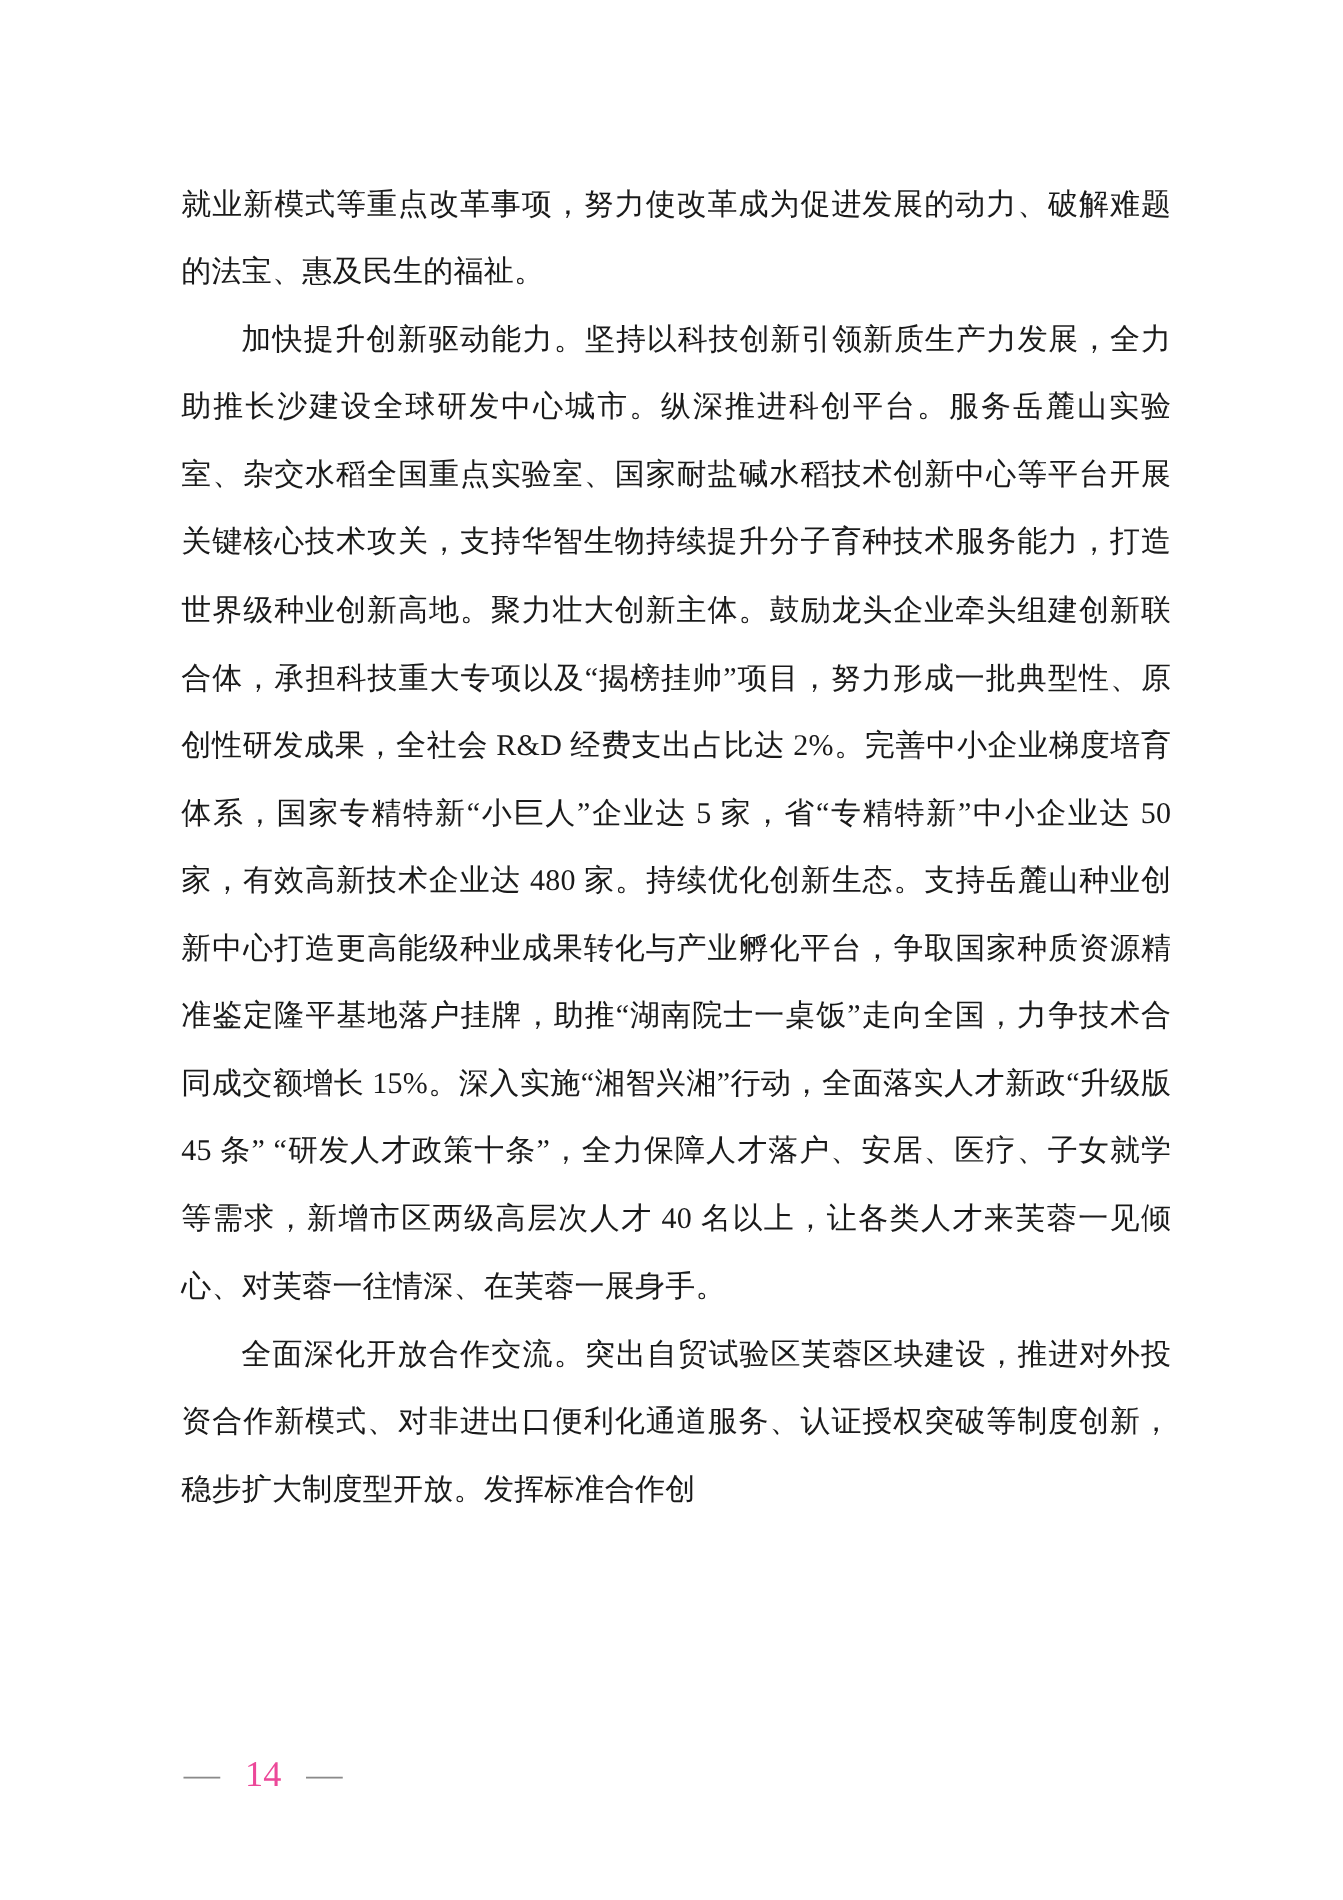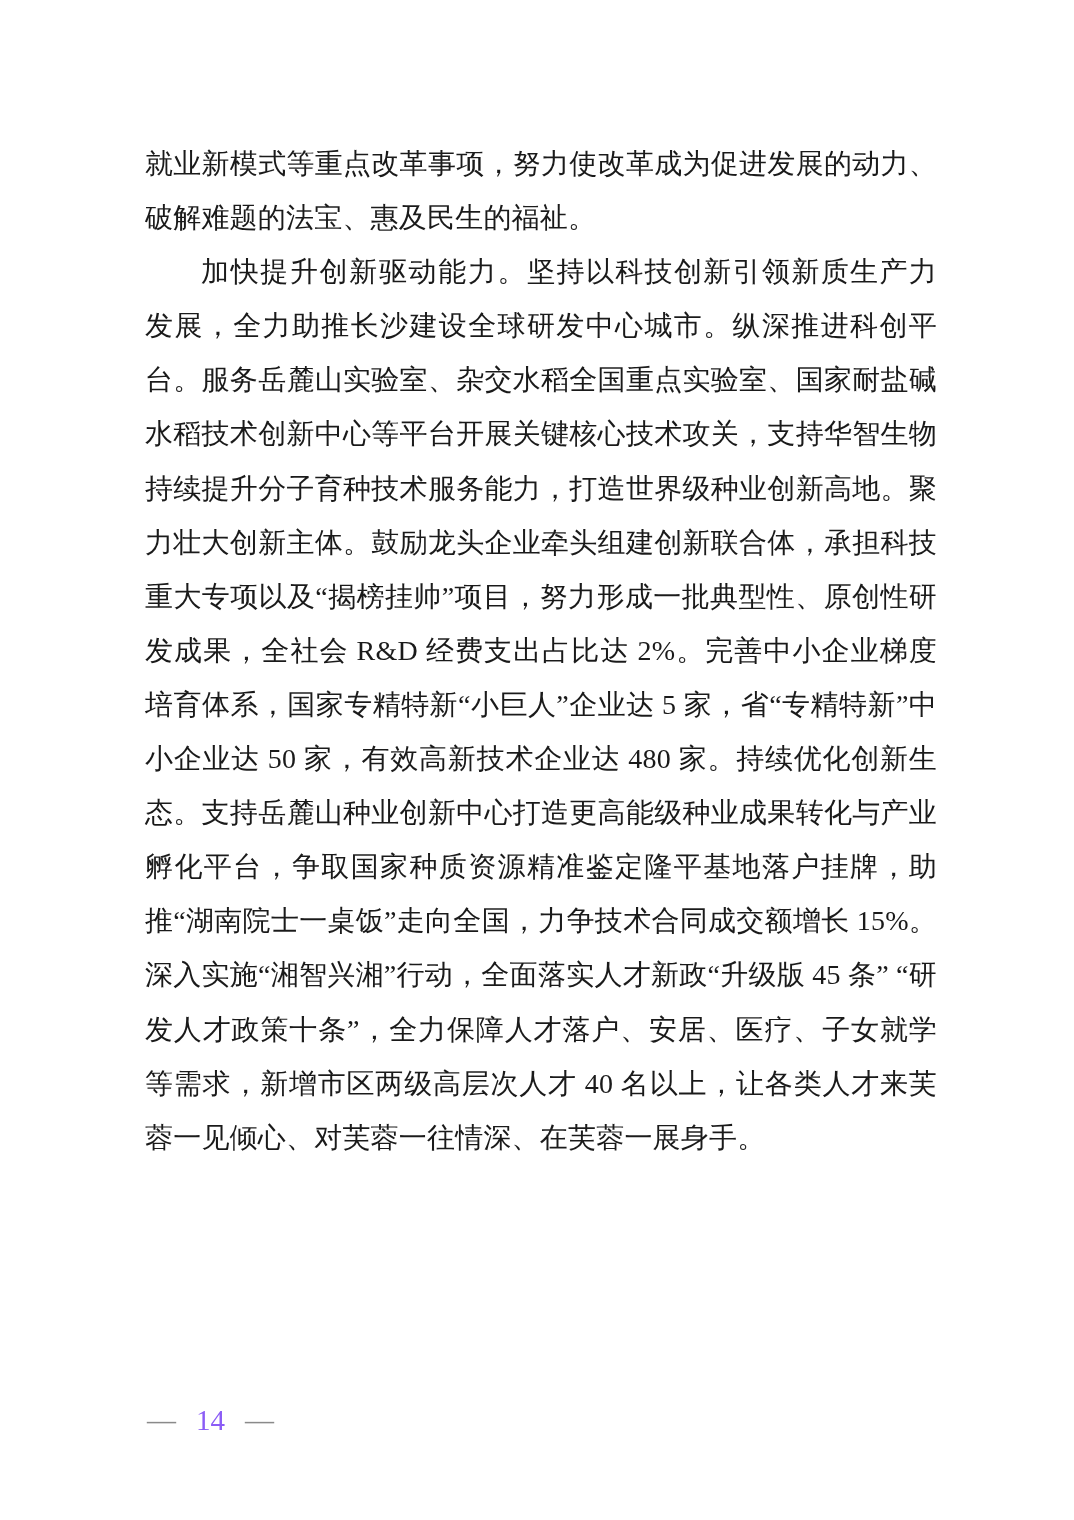--- a/index.html
+++ b/index.html
@@ -18,21 +18,21 @@
     color: #1a1a1a;
   }
   .doc-body {
     position: absolute;
     left: 145px;
     top: 137px;
     width: 792px;
   }
   .para {
     margin: 0;
-    font-size: 28px;
+    font-size: 24px;
     line-height: 54.1px;
     text-align: justify;
     letter-spacing: 0.2px;
     word-break: break-all;
   }
   .para.indent {
     text-indent: 2em;
   }
   .lead {
     font-weight: 400;
@@ -48,30 +48,31 @@
     color: #333333;
     display: flex;
     align-items: center;
   }
   .footer .dash {
     color: #8a8a8a;
     letter-spacing: 0;
   }
   .footer .pn {
     margin: 0 20px;
-    color: #8b5cf6;
+    color: #ec4899;
   }
 </style>
 </head>
 <body>
 
 <div class="page">
   <div class="doc-body">
       <p class="para">就业新模式等重点改革事项，努力使改革成为促进发展的动力、破解难题的法宝、惠及民生的福祉。</p>
       <p class="para indent"><span class="lead">加快提升创新驱动能力。</span>坚持以科技创新引领新质生产力发展，全力助推长沙建设全球研发中心城市。纵深推进科创平台。服务岳麓山实验室、杂交水稻全国重点实验室、国家耐盐碱水稻技术创新中心等平台开展关键核心技术攻关，支持华智生物持续提升分子育种技术服务能力，打造世界级种业创新高地。聚力壮大创新主体。鼓励龙头企业牵头组建创新联合体，承担科技重大专项以及“揭榜挂帅”项目，努力形成一批典型性、原创性研发成果，全社会 R&amp;D 经费支出占比达 2%。完善中小企业梯度培育体系，国家专精特新“小巨人”企业达 5 家，省“专精特新”中小企业达 50 家，有效高新技术企业达 480 家。持续优化创新生态。支持岳麓山种业创新中心打造更高能级种业成果转化与产业孵化平台，争取国家种质资源精准鉴定隆平基地落户挂牌，助推“湖南院士一桌饭”走向全国，力争技术合同成交额增长 15%。深入实施“湘智兴湘”行动，全面落实人才新政“升级版 45 条” “研发人才政策十条”，全力保障人才落户、安居、医疗、子女就学等需求，新增市区两级高层次人才 40 名以上，让各类人才来芙蓉一见倾心、对芙蓉一往情深、在芙蓉一展身手。</p>
+      <p class="para indent"><span class="lead">全面深化开放合作交流。</span>突出自贸试验区芙蓉区块建设，推进对外投资合作新模式、对非进出口便利化通道服务、认证授权突破等制度创新，稳步扩大制度型开放。发挥标准合作创</p>
     </div>
 
   <div class="footer">
     <span class="dash">—</span>
     <span class="pn">14</span>
     <span class="dash">—</span>
   </div>
 </div>
 
 </body></html>

